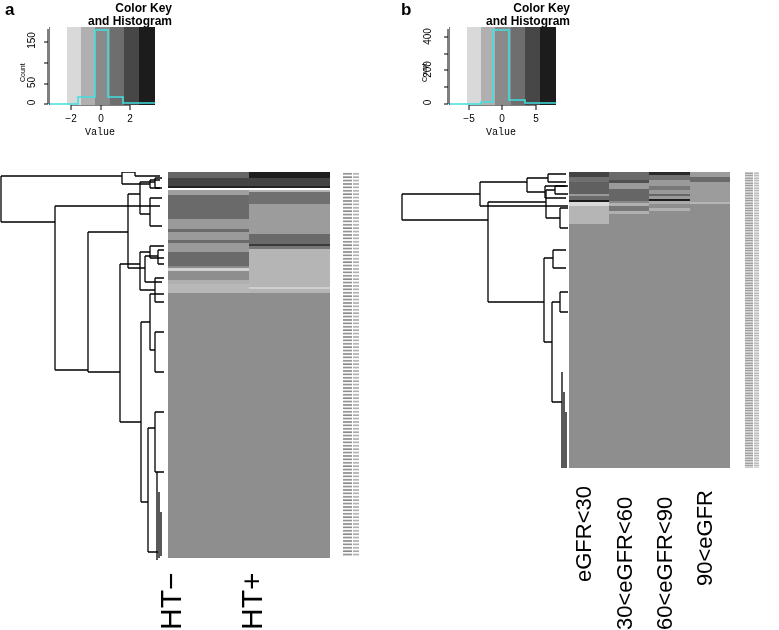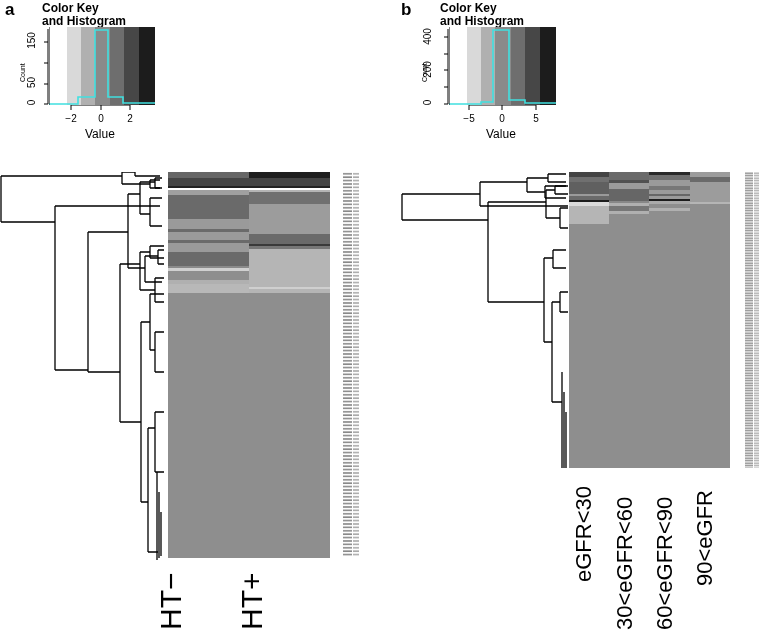--- a/index.html
+++ b/index.html
@@ -1,21 +1,21 @@
 <!DOCTYPE html>
 <html><head>
 <meta charset="utf-8">
 <style>
   html, body { margin:0; padding:0; background:#ffffff; }
   body { width:779px; height:630px; position:relative; overflow:hidden; font-family:"Liberation Sans", sans-serif; color:#000; }
   .abs { position:absolute; }
   .panel-letter { font-weight:bold; font-size:17px; }
-  .key-title { font-weight:bold; font-size:12px; text-align:left; line-height:13px; width:130px; }
+  .key-title { font-weight:bold; font-size:12px; text-align:right; line-height:13px; width:130px; }
   .tick-label { font-size:10px; text-align:center; }
-  .axis-title { font-size:12px; }
+  .axis-title { font-size:10px;font-family:Liberation Mono, monospace; }
   .count-label { font-size:7px; transform:rotate(-90deg); transform-origin:left top; }
   .ytick { font-size:10px; transform:rotate(-90deg); transform-origin:center center; text-align:center; width:26px; }
   .col-label { font-size:30px; transform:rotate(-90deg); transform-origin:left top; white-space:nowrap; }
   .col-label-b { font-size:22px; transform:rotate(-90deg); transform-origin:left top; white-space:nowrap; }
   .rowlabels { font-size:3px; line-height:3.4px; color:#333; overflow:hidden; letter-spacing:0; }
   svg { display:block; }
 </style>
 </head>
 <body>
 

